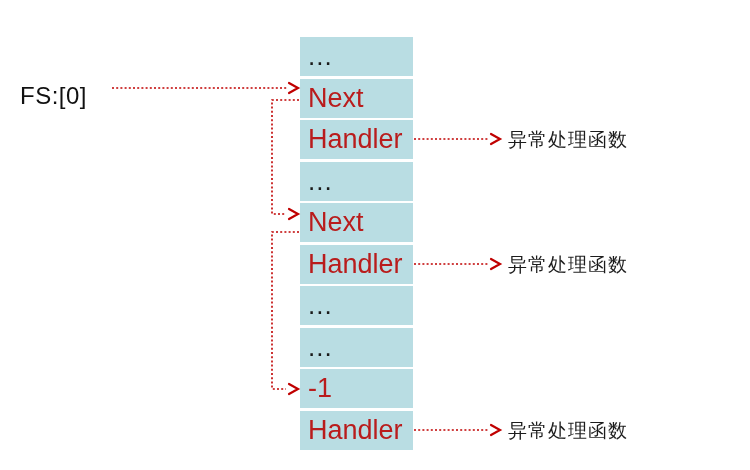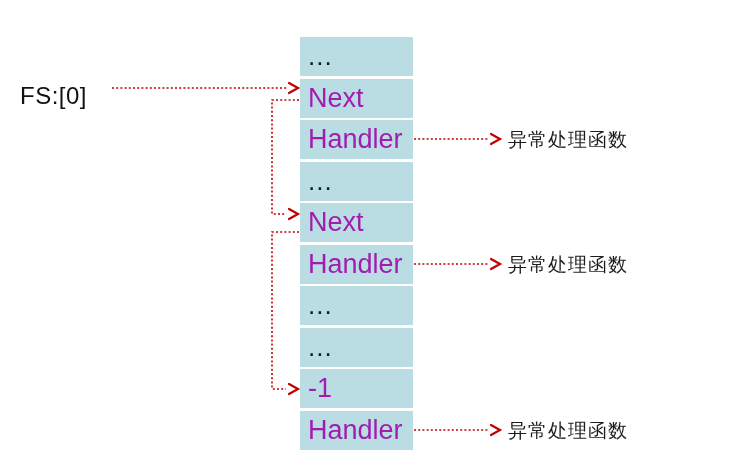--- a/index.html
+++ b/index.html
@@ -28,21 +28,21 @@
     width: 113px;
     height: 39px;
     background: #b9dde3;
     box-sizing: border-box;
     padding-left: 8px;
     font-size: 27px;
     line-height: 39px;
     white-space: nowrap;
     overflow: hidden;
   }
-  .cell.red  { color: #a21caf; }
+  .cell.red  { color: #b91c1c; }
   .cell.dots { color: #1a1a1a; font-size: 26px; letter-spacing: 1px; }
   .annotation {
     position: absolute;
     left: 508px;
     width: 210px;
     height: 39px;
     line-height: 39px;
     font-size: 19px;
     letter-spacing: 1px;
     color: #1c1c1c;

